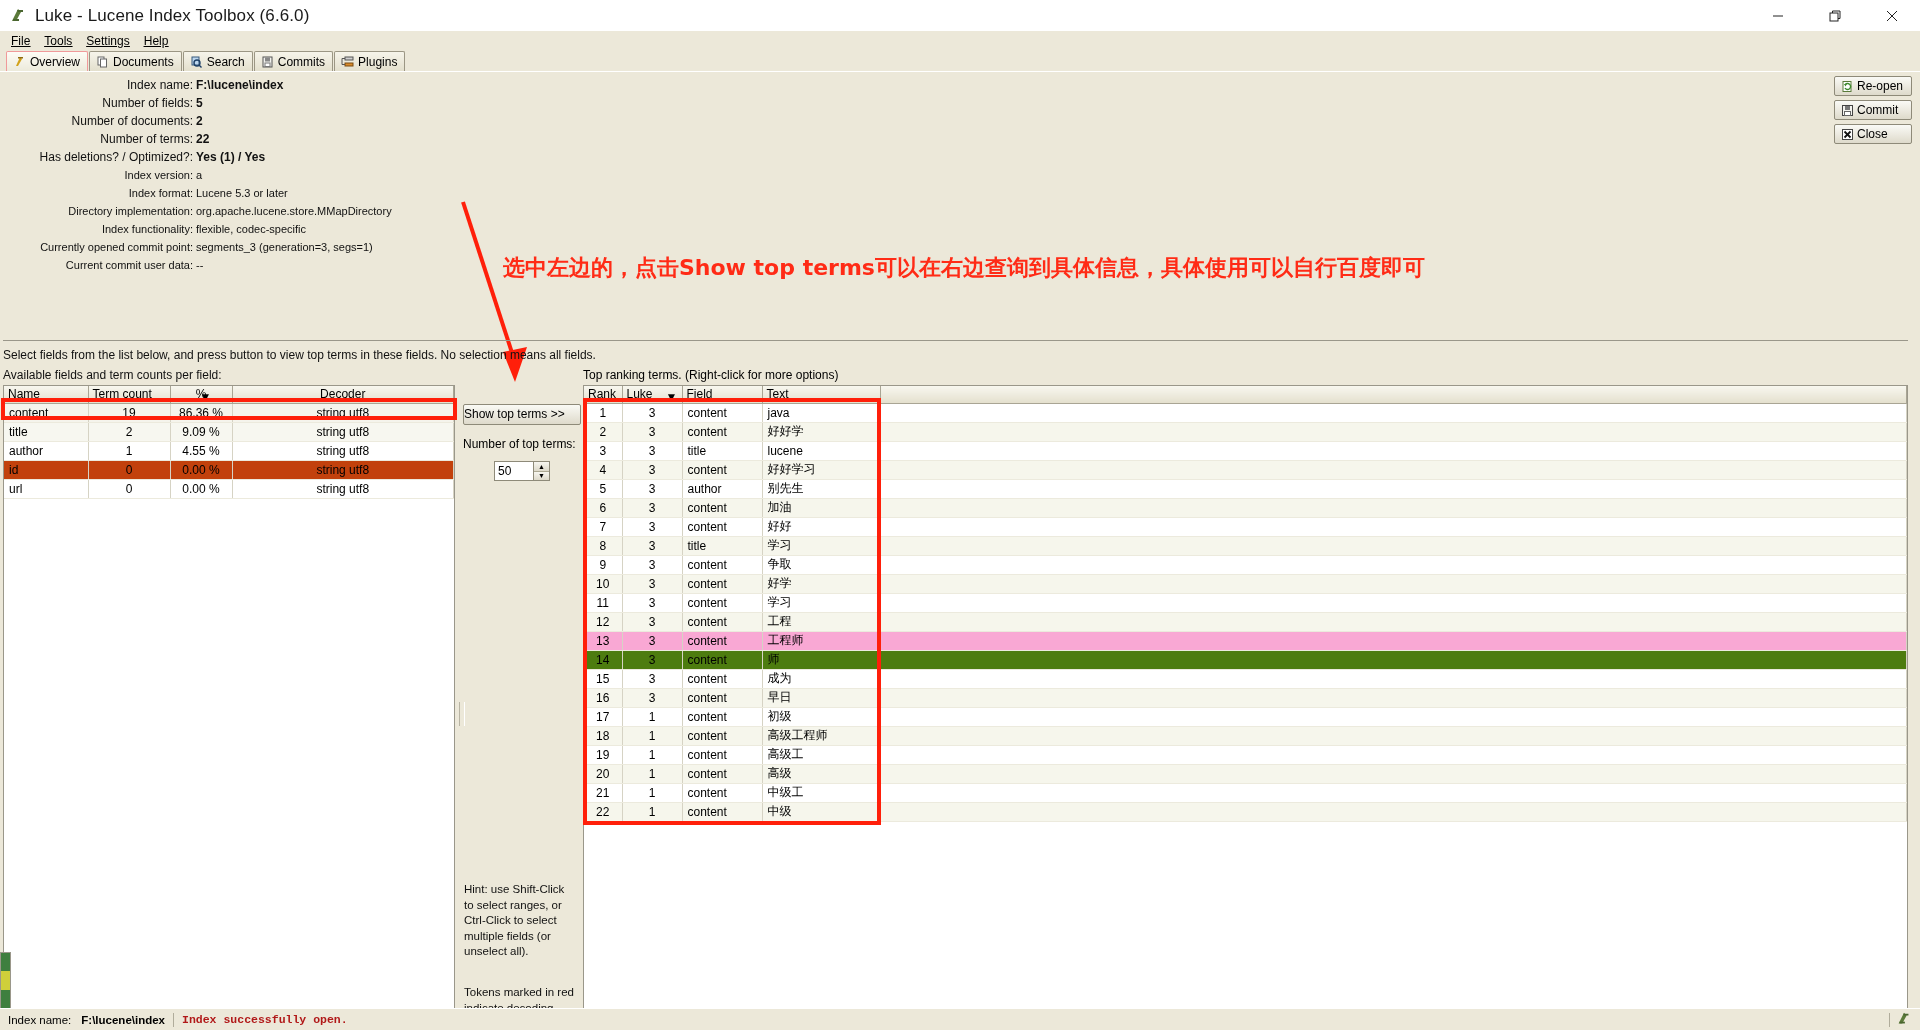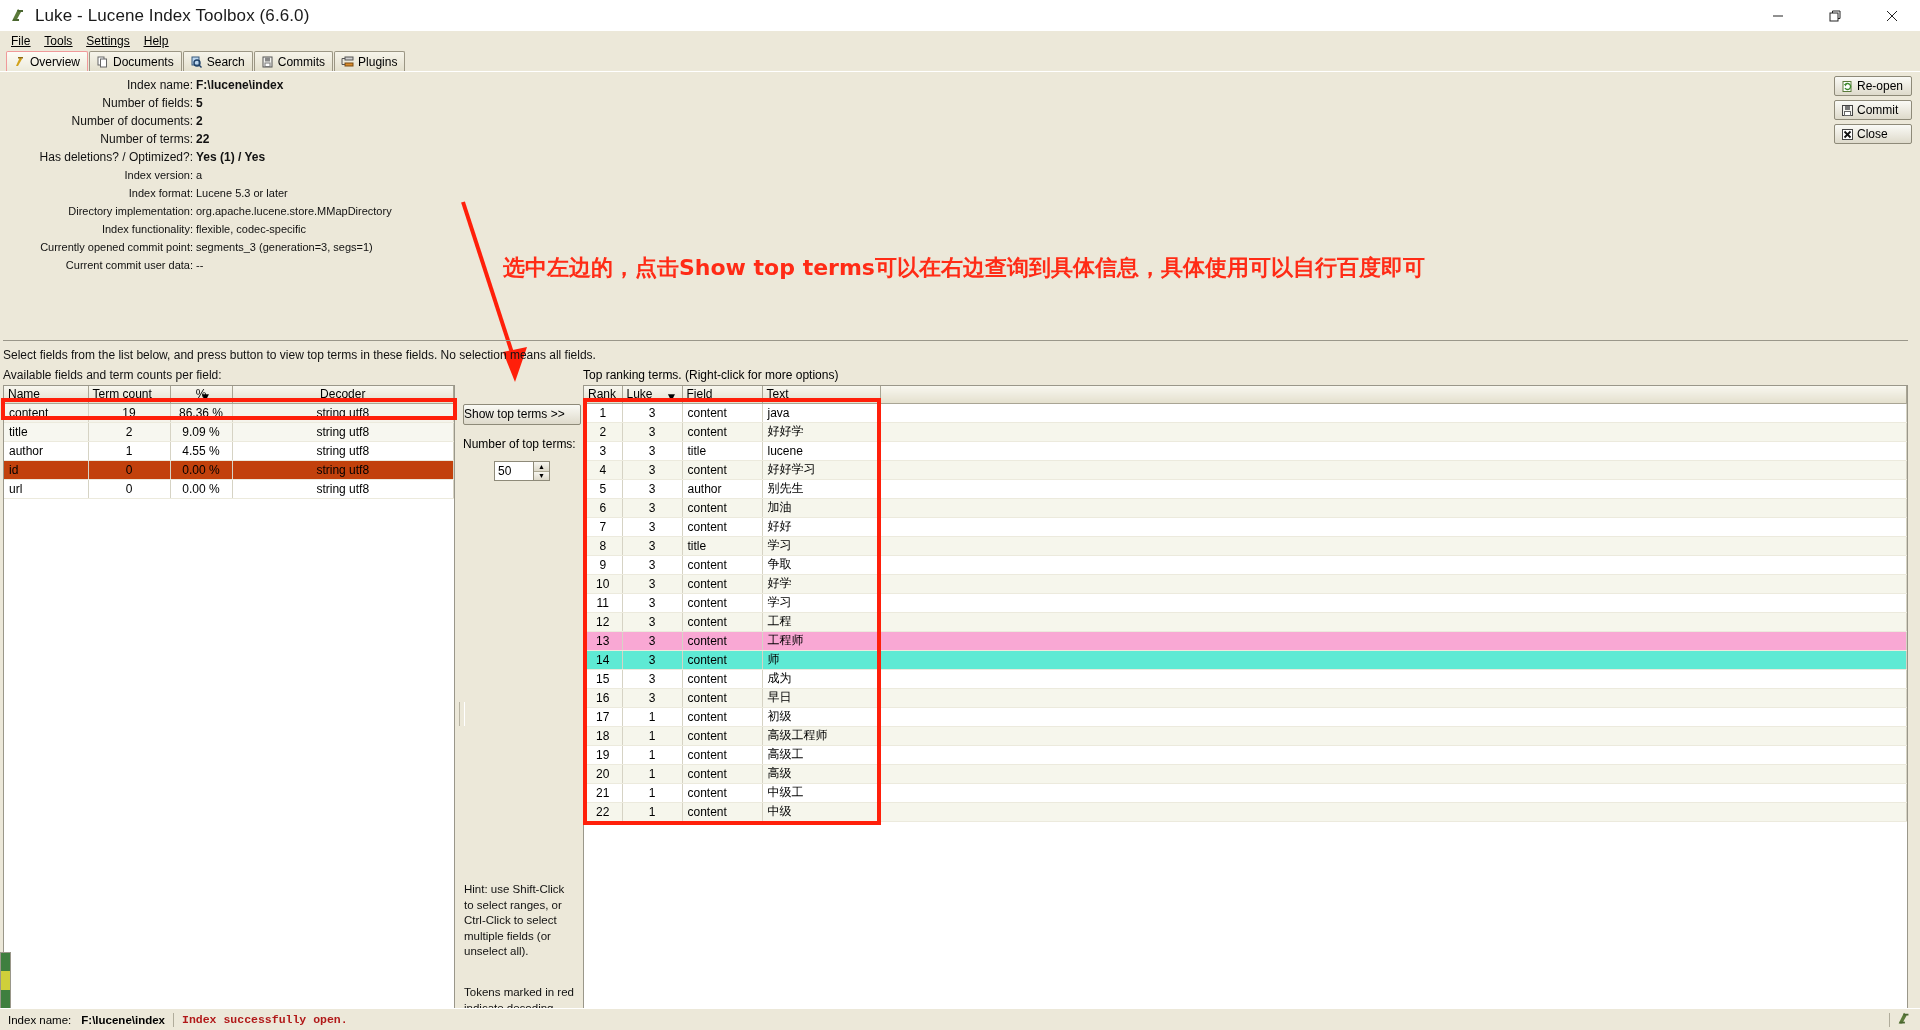--- a/index.html
+++ b/index.html
@@ -536,21 +536,21 @@
               <td class="">工程</td>
               <td class=""></td>
             </tr>
             <tr style="background: #f9a8d4; margin-left: 36px;">
               <td class="r">13</td>
               <td class="r">3</td>
               <td class="">content</td>
               <td class="">工程师</td>
               <td class=""></td>
             </tr>
-            <tr style="background: #5eead4; margin-left: 20px;">
+            <tr style="background: #4d7c0f; margin-left: 20px;">
               <td class="r">14</td>
               <td class="r">3</td>
               <td class="">content</td>
               <td class="">师</td>
               <td class=""></td>
             </tr>
             <tr style="background: rgb(255, 255, 255);">
               <td class="r">15</td>
               <td class="r">3</td>
               <td class="">content</td>

